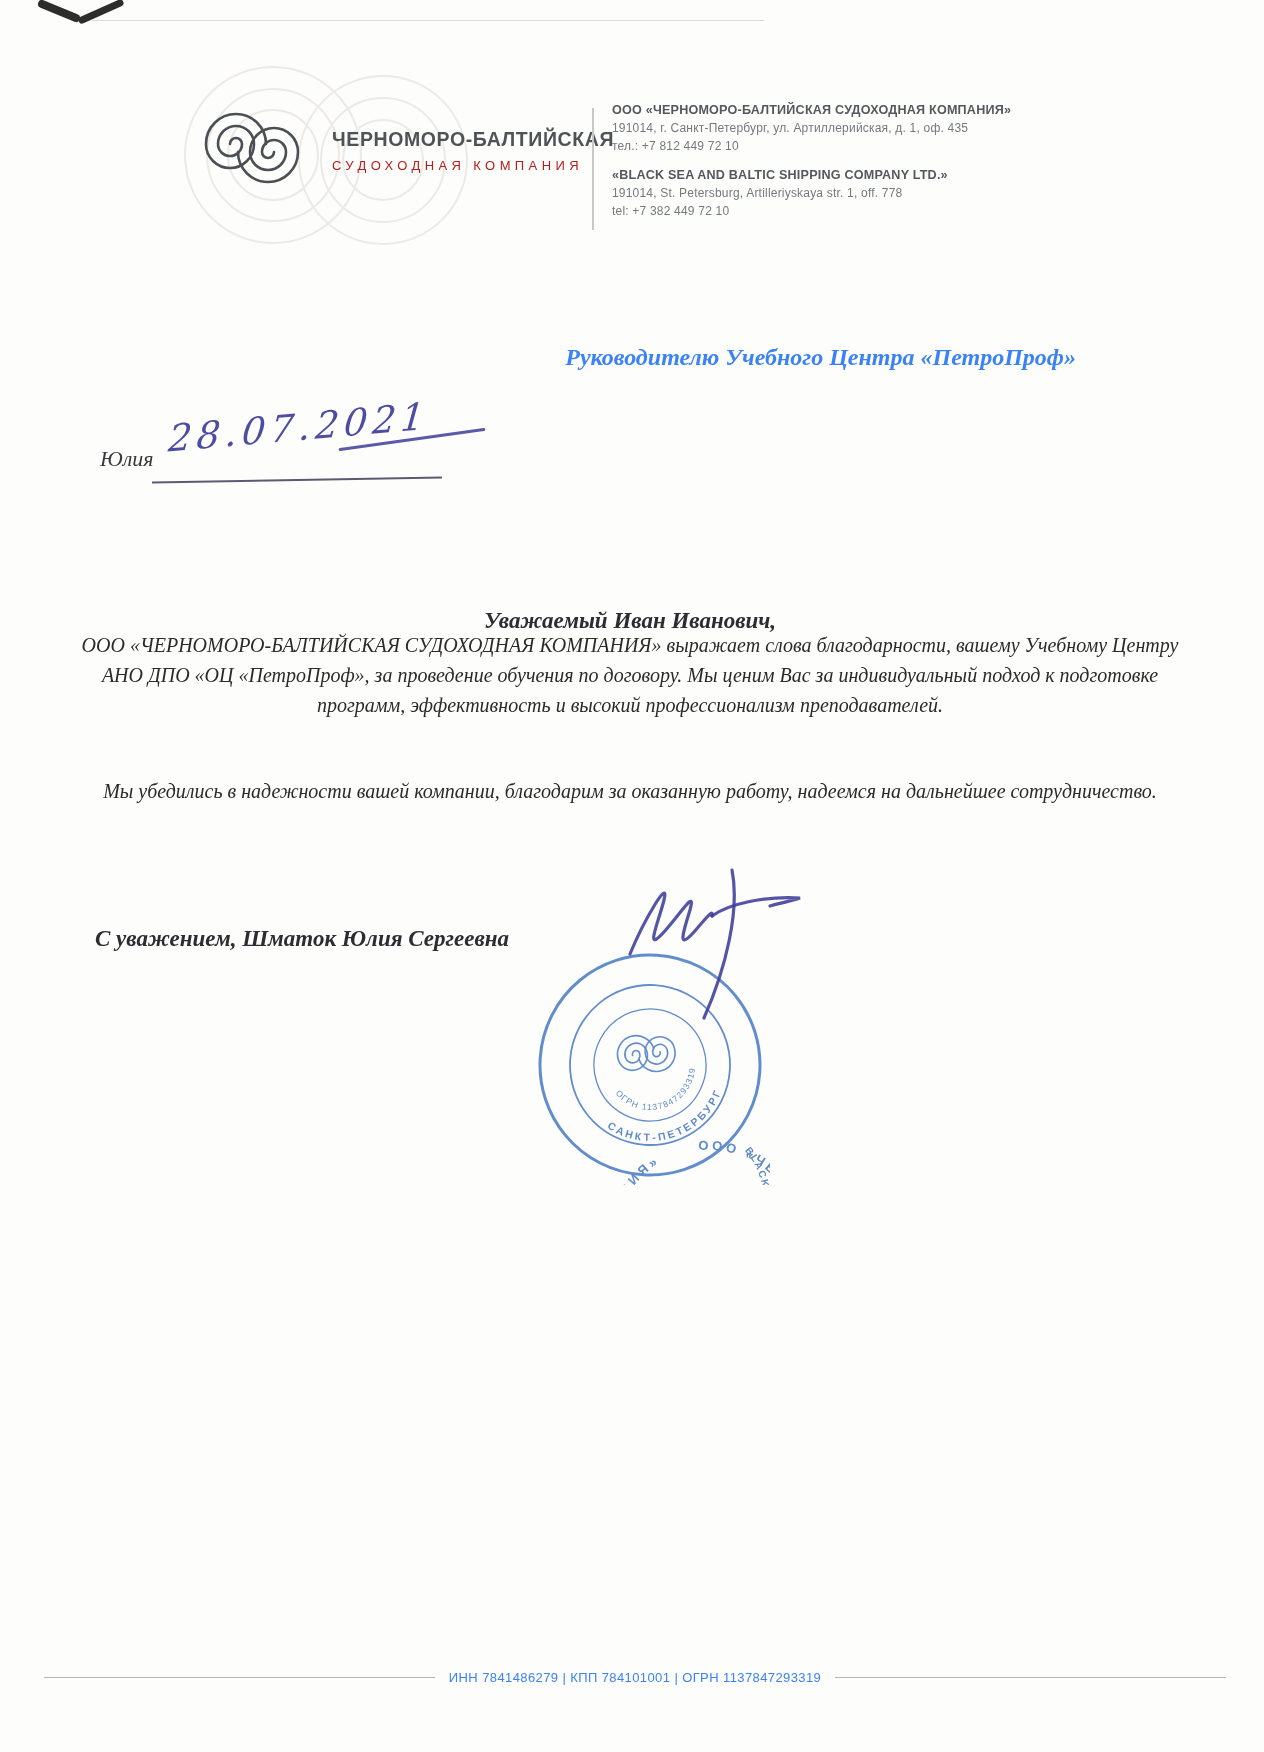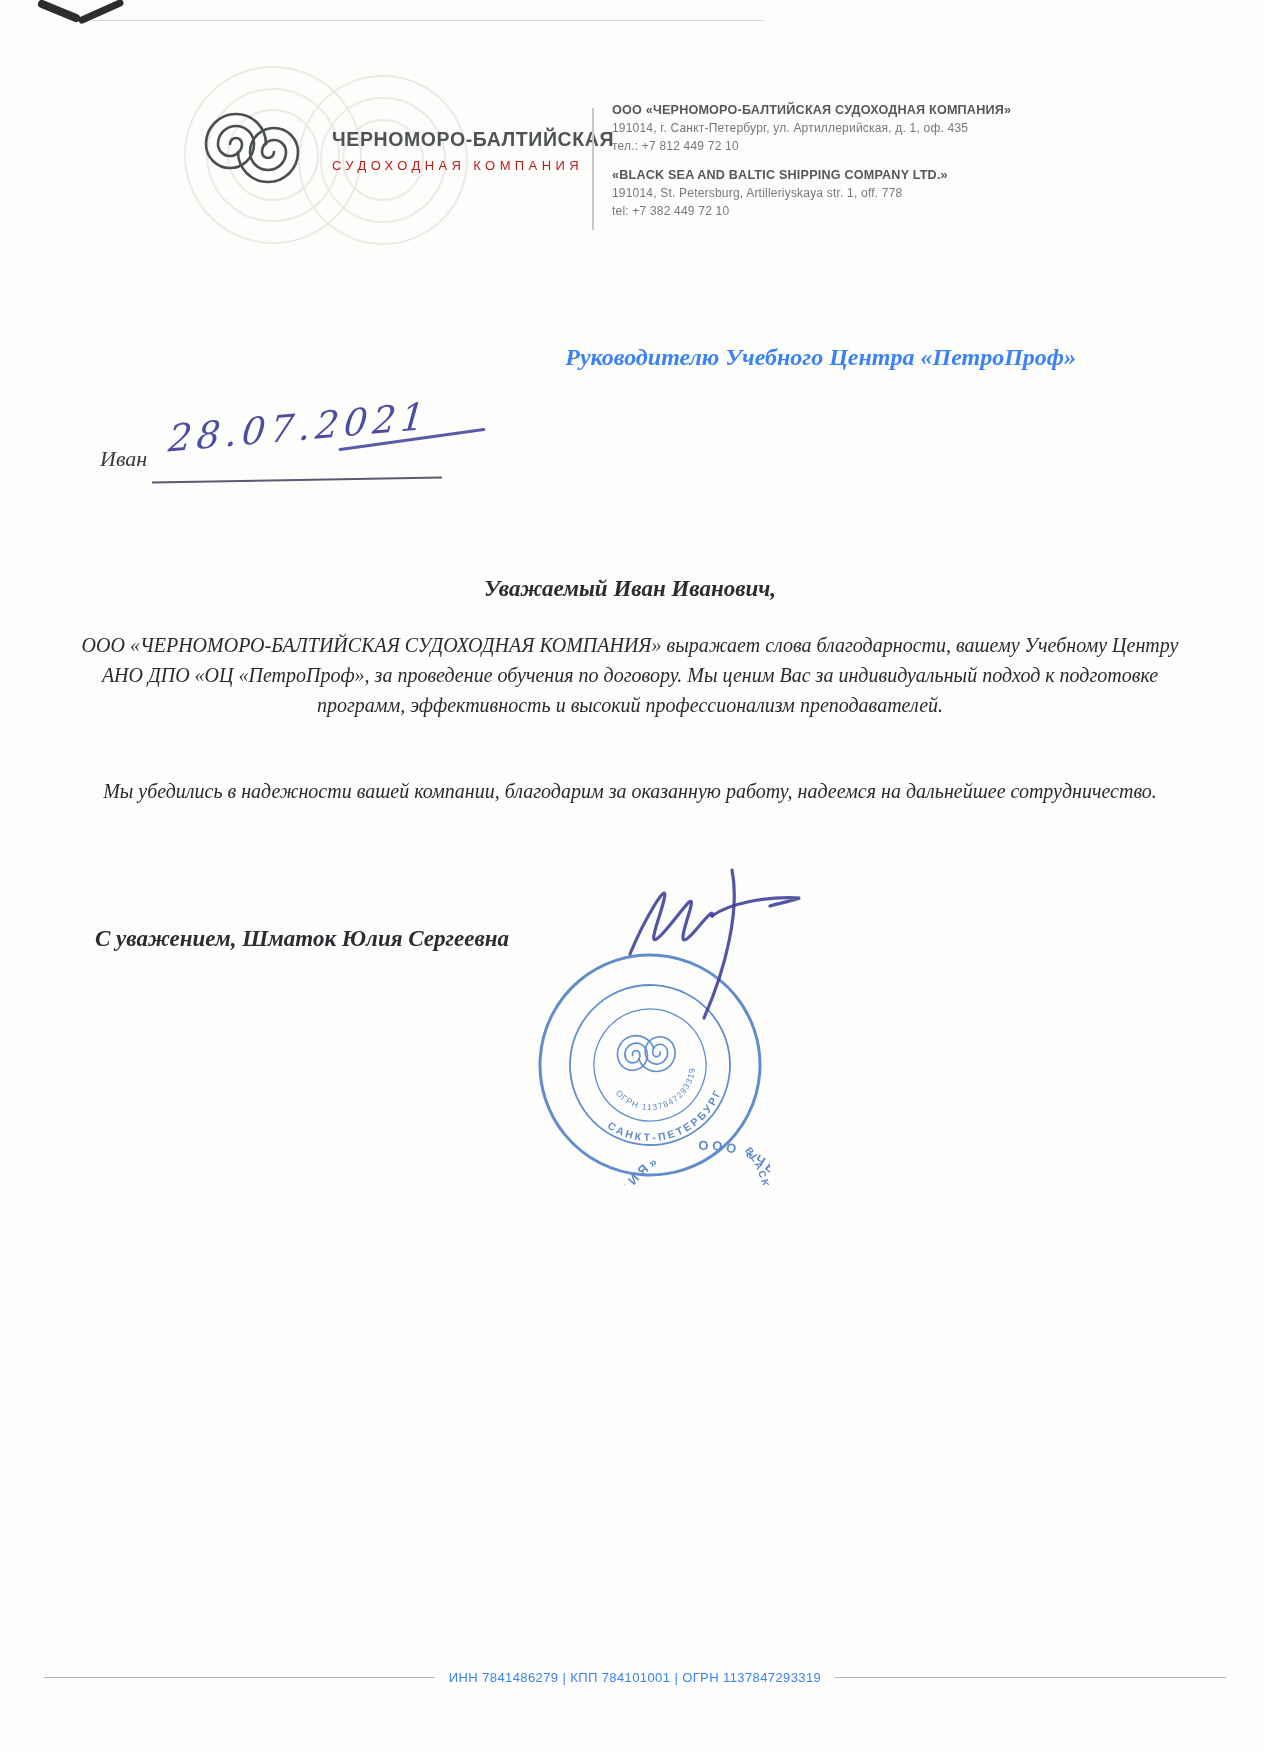--- a/index.html
+++ b/index.html
@@ -34,21 +34,21 @@
   .date-label{position:absolute;left:100px;top:446px;font-size:22px;font-style:italic;color:#3a3a40;}
   .date-hand{
     position:absolute;left:168px;top:406px;
     font-family:"DejaVu Serif",serif;font-style:italic;
     font-size:37px;color:#3d3d99;letter-spacing:5px;
     transform:rotate(-5deg) skewX(-10deg);opacity:.92;white-space:nowrap;
   }
   .date-strike{position:absolute;left:338px;top:438px;width:148px;height:3px;background:#3d3d99;transform:rotate(-8deg);opacity:.85;border-radius:2px;}
   .date-underline{position:absolute;left:152px;top:479px;width:290px;height:2px;background:#5a5a72;transform:rotate(-1deg);}
   .salutation{
-    position:absolute;left:80px;width:1100px;top:576px;text-align:center;
+    position:absolute;left:80px;width:1100px;top:608px;text-align:center;
     font-size:23px;font-weight:700;font-style:italic;color:#2e2c33;
   }
   .para{
     position:absolute;left:78px;width:1104px;text-align:center;
     font-size:20px;font-style:italic;line-height:30px;color:#2c2a28;
   }
   .para1{top:630px;}
   .para2{top:776px;}
   .signoff{
     position:absolute;left:95px;top:926px;
@@ -121,21 +121,21 @@
     </div>
     <div class="contact-en">
       <div class="c-name">«BLACK SEA AND BALTIC SHIPPING COMPANY LTD.»</div>
       <div class="c-line">191014, St. Petersburg, Artilleriyskaya str. 1, off. 778</div>
       <div class="c-line">tel: +7 382 449 72 10</div>
     </div>
   </div>
 
   <div class="addressee">Руководителю Учебного Центра «ПетроПроф»</div>
 
-  <div class="date-label">Иван</div>
+  <div class="date-label">Юлия</div>
   <div class="date-hand">28.07.2021</div>
   <div class="date-strike"></div>
   <div class="date-underline"></div>
 
   <div class="salutation">Уважаемый Иван Иванович,</div>
   <div class="para para1">ООО «ЧЕРНОМОРО-БАЛТИЙСКАЯ СУДОХОДНАЯ КОМПАНИЯ» выражает слова благодарности, вашему Учебному Центру  АНО ДПО «ОЦ «ПетроПроф», за проведение обучения по договору. Мы ценим Вас за индивидуальный подход к подготовке программ, эффективность и высокий профессионализм преподавателей.</div>
   <div class="para para2">Мы  убедились в надежности вашей компании, благодарим за оказанную работу, надеемся на дальнейшее сотрудничество.</div>
   <div class="signoff">С уважением, Шматок Юлия Сергеевна</div>
 
   <svg class="stamp" width="240" height="240" viewBox="-120 -120 240 240">

